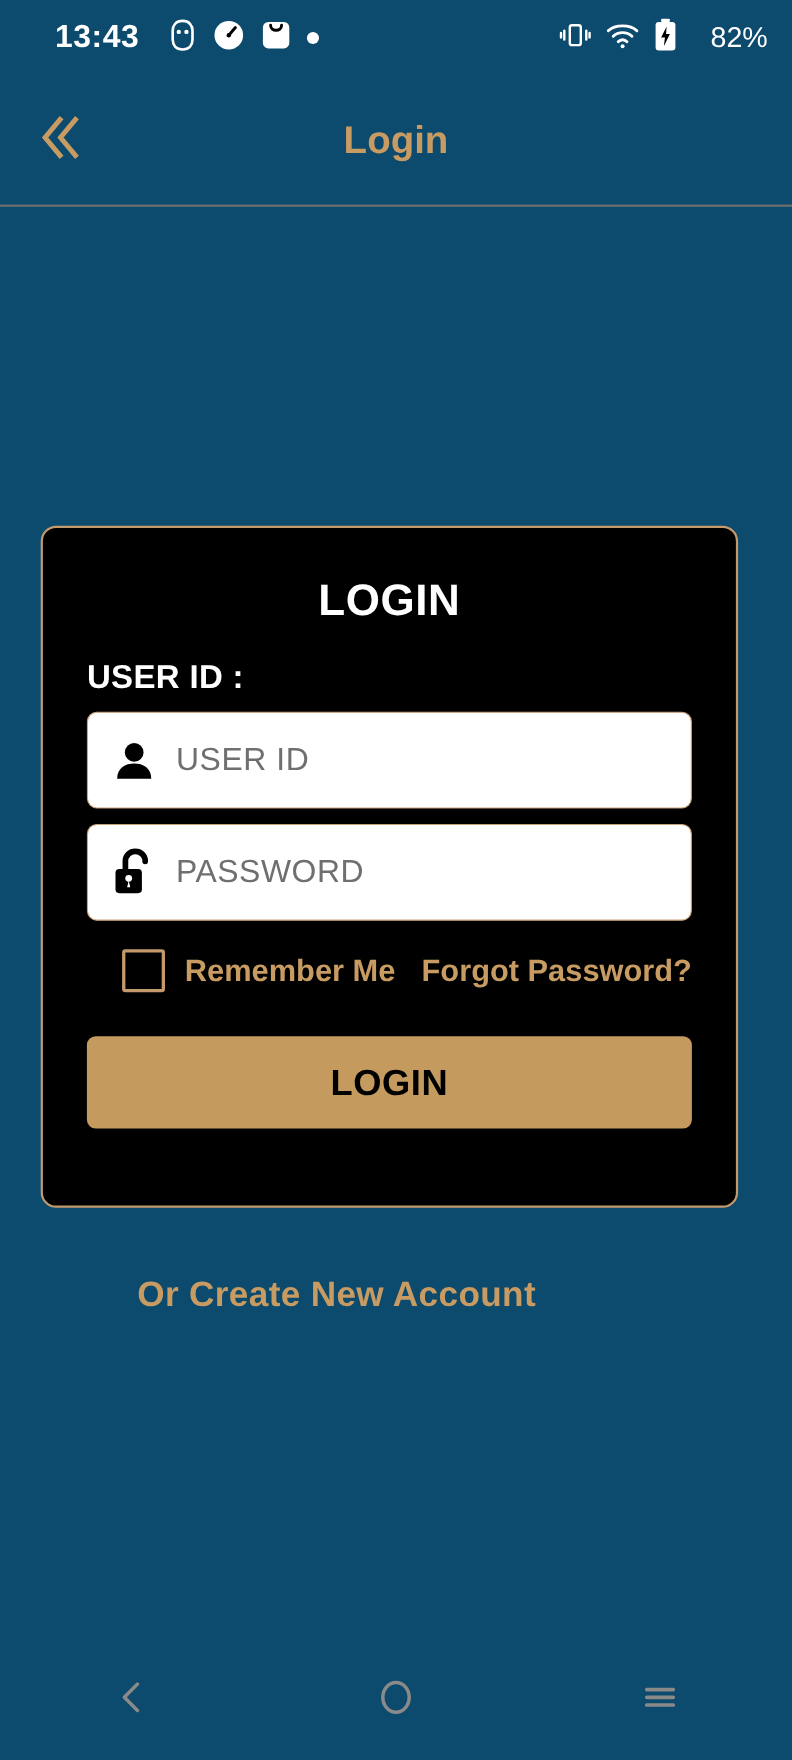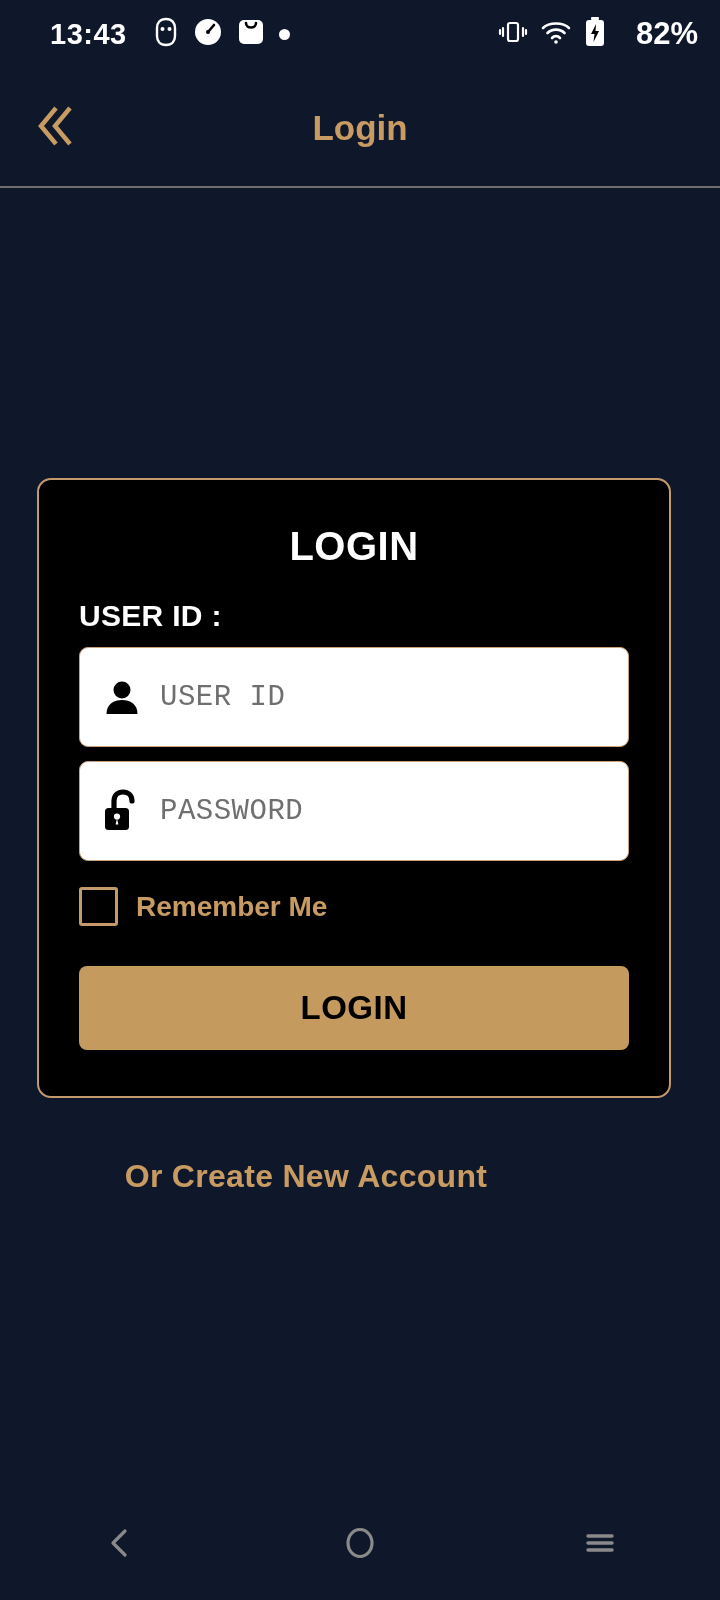--- a/index.html
+++ b/index.html
@@ -2,34 +2,34 @@
 <html><head>
 <meta charset="utf-8">
 <style>
   * { margin:0; padding:0; box-sizing:border-box; }
   html, body {
     width:720px; height:1600px;
     background:#000;
     font-family:"Liberation Sans", sans-serif;
     overflow:hidden;
   }
-  .screen { position:relative; width:720px; height:1600px; background:#0f172a; }
+  .screen { position:relative; width:720px; height:1600px; background:#0c4a6e; }
 
   
   .statusbar {
     position:absolute; top:0; left:0; width:720px; height:68px;
     display:flex; align-items:center; padding:0 22px;
   }
   .sb-time {
     color:#fff; font-size:29px; font-weight:700; letter-spacing:0.5px;
     margin-left:28px;
   }
   .sb-left-icons { display:flex; align-items:center; gap:14px; margin-left:26px; }
   .sb-right { margin-left:auto; display:flex; align-items:center; gap:12px; }
-  .sb-batt-text { color:#fff; font-size:31px; font-weight:700; margin-left:18px; }
+  .sb-batt-text { color:#fff; font-size:26px; font-weight:400; margin-left:18px; }
   .sb-dot { width:11px; height:11px; border-radius:50%; background:#fff; display:block; }
 
   
   .header {
     position:absolute; top:68px; left:0; width:720px; height:119px;
     display:flex; align-items:center;
   }
   .back-btn {
     position:absolute; left:26px; top:50%; transform:translateY(-50%);
     width:64px; height:64px; display:flex; align-items:center; justify-content:center;
@@ -51,31 +51,31 @@
   }
   .card-title {
     margin-top:44px; text-align:center;
     color:#fff; font-size:40px; font-weight:700; letter-spacing:0.5px;
   }
   .field-label {
     margin-top:30px;
     color:#fff; font-size:30px; font-weight:700; letter-spacing:0.3px;
   }
   .input-box {
-    margin-top:14px; height:100px; width:100%;
+    margin-top:14px; height:88px; width:100%;
     background:#fff; border:1px solid #c9a277; border-radius:9px;
-    display:flex; align-items:center; padding:0 22px; gap:18px;font-family:Liberation Mono, monospace;
+    display:flex; align-items:center; padding:0 22px; gap:18px;
   }
   .input-placeholder {
     color:#6f6f6f; font-size:29px; font-weight:400; letter-spacing:0.5px;
   }
   .input-icon { display:flex; align-items:center; justify-content:center; flex:0 0 auto; }
 
   .row-options {
-    margin-top:26px; display:flex; align-items:center; justify-content:space-between;
+    margin-top:26px; display:flex; align-items:center; justify-content:space-between;margin-left:32px;
   }
   .remember { display:flex; align-items:center; gap:18px; }
   .checkbox {
     width:39px; height:39px; border:3px solid #c49a6c; border-radius:3px; background:#000;
     flex:0 0 auto;
   }
   .remember-label { color:#c79b62; font-size:28px; font-weight:700; }
   .forgot { color:#c79b62; font-size:28px; font-weight:700; }
 
   .login-btn {
@@ -196,20 +196,21 @@
         </svg>
       </span>
       <span class="input-placeholder">PASSWORD</span>
     </div>
 
     <div class="row-options">
       <div class="remember">
         <span class="checkbox"></span>
         <span class="remember-label">Remember Me</span>
       </div>
+      <div class="forgot">Forgot Password?</div>
     </div>
 
     <div class="login-btn">LOGIN</div>
   </div>
 
   <div class="create-account">Or Create New Account</div>
 
   <div class="navbar">
     <div class="nav-item">
       <span>

